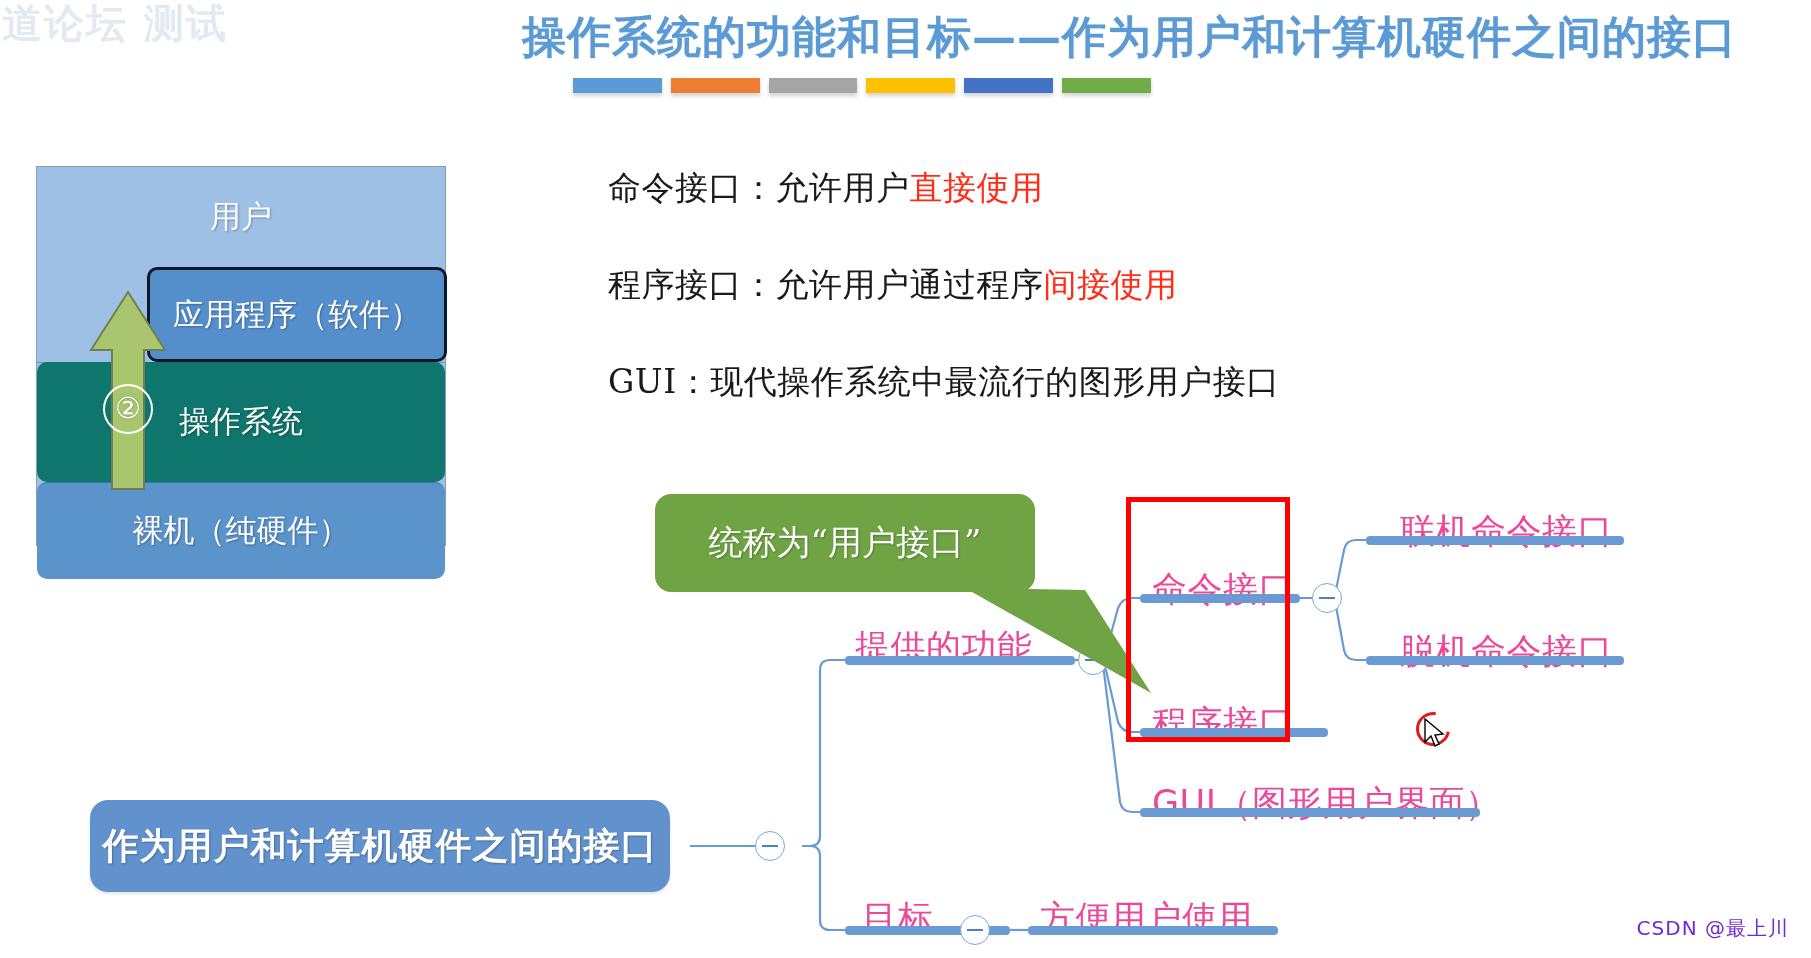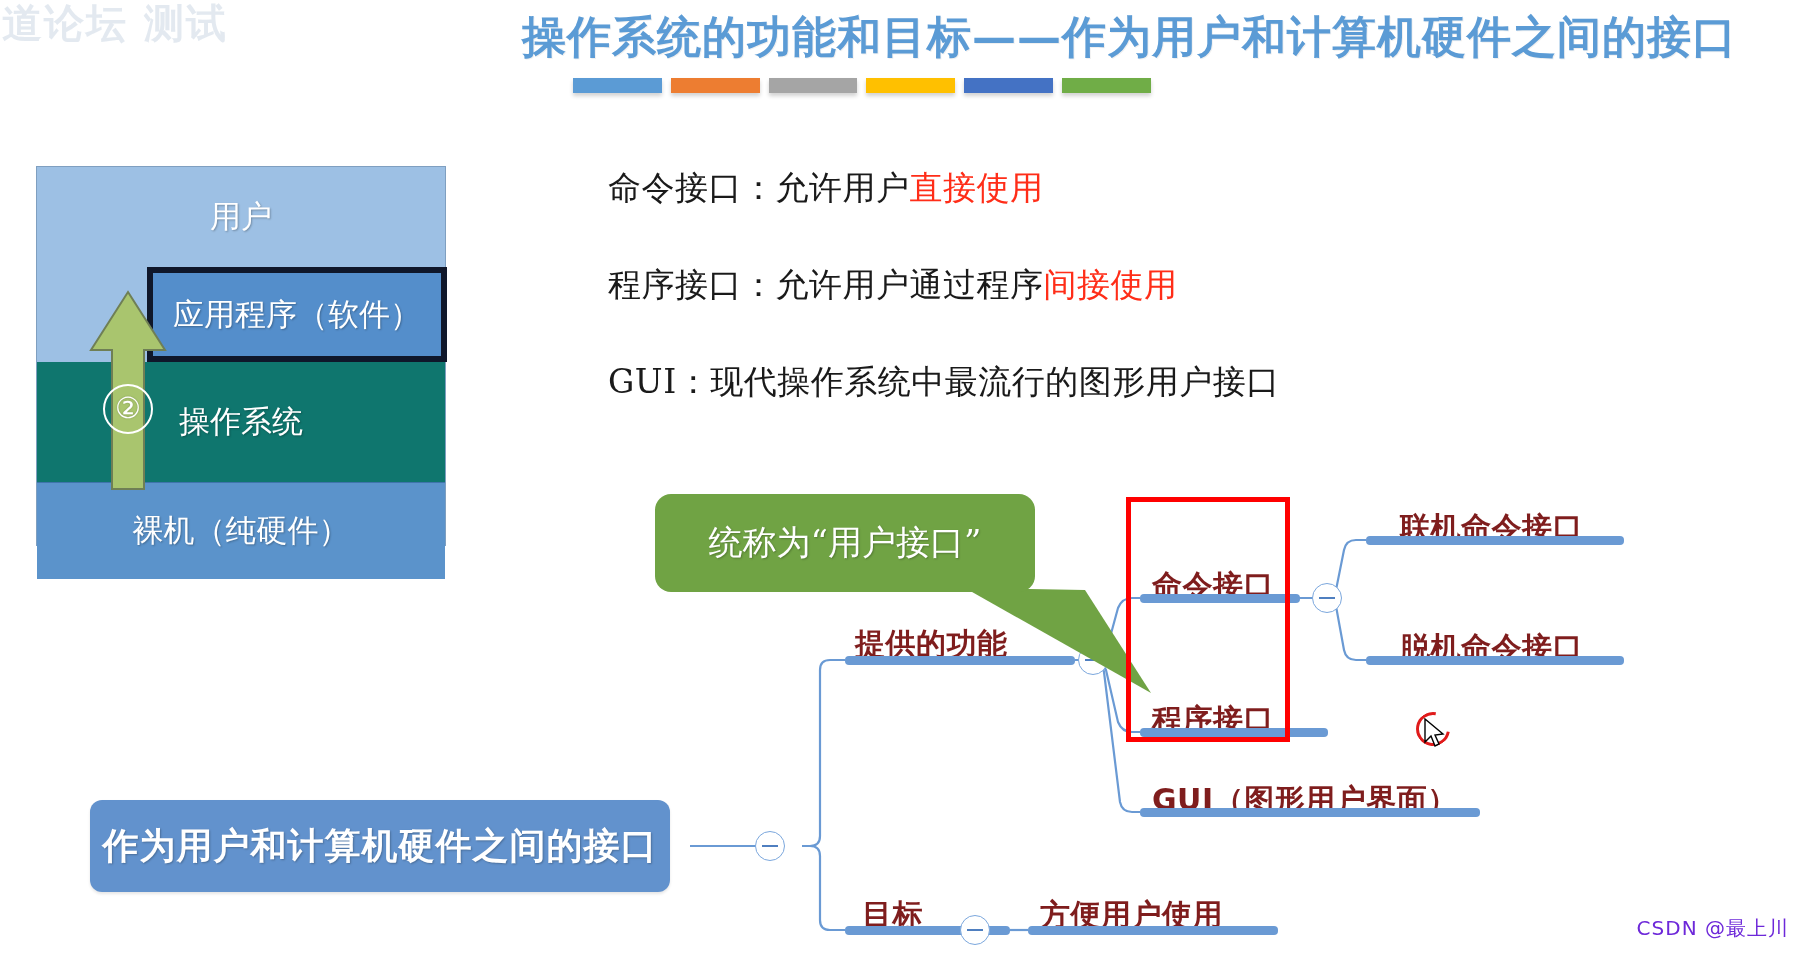--- a/index.html
+++ b/index.html
@@ -44,25 +44,25 @@
   
   #stack{
     position:absolute;left:36px;top:166px;width:410px;height:380px;
     border:1px solid #7f9fc0;box-sizing:border-box;background:#9dc0e4;
   }
   .layer{
     position:absolute;left:0;width:100%;box-sizing:border-box;
     color:#ffffff;font-size:31px;text-align:left;
     font-family:"DejaVu Serif", serif;
     text-shadow:1px 1px 2px rgba(0,0,0,.28);
-    display:flex;align-items:center;justify-content:center;
+    display:flex;align-items:center;justify-content:center;border-radius:10px;
   }
   #layer-user   {top:0;height:100px;background:#9dc0e4;}
   #layer-app    {top:100px;left:110px;width:300px;height:95px;background:#548ecb;
-                 border:6px solid #0f172a;}
+                 border:3px solid #0f172a;}
   #layer-os     {top:195px;height:120px;background:#0f766e;}
   #layer-hw     {top:315px;height:97px;background:#5b93cb;border-top:1px solid #3f74ab;}
   #stack-divider{position:absolute;left:0;top:195px;width:100%;height:1px;background:#6f93bb;}
 
   #arrow2{
     position:absolute;left:50px;top:121px;width:82px;height:205px;
   }
   #arrow2 .num{
     position:absolute;left:50%;top:96px;transform:translateX(-50%);
     width:46px;height:46px;border-radius:50%;border:2px solid #ffffff;
@@ -76,33 +76,33 @@
     font-family:"DejaVu Serif", serif;
     font-size:33px;color:#1a1a1a;white-space:nowrap;margin-bottom:52px;
     letter-spacing:.5px;
   }
   .bullet .hl{color:#ff2d18;margin-top:38px;}
 
   
   #mindmap{position:absolute;left:0;top:530px;width:1811px;height:428px;}
   .mm-label{
     position:absolute;font-family:"DejaVu Sans", sans-serif;
-    font-weight:700;font-size:30px;color:#7f1d1d;white-space:nowrap;
+    font-weight:400;font-size:35px;color:#ec4899;white-space:nowrap;
     letter-spacing:.5px;
   }
   .mm-bar{position:absolute;height:9px;background:#6a9ad4;border-radius:4px;}
   .mm-btn{
     position:absolute;width:30px;height:30px;border-radius:50%;
     border:1.6px solid #7ba7dd;background:#ffffff;box-sizing:border-box;
   }
   .mm-btn:after{content:"";position:absolute;left:6px;top:13px;width:16px;height:2.4px;background:#4f7fc0;}
 
   #root-node{
     position:absolute;left:90px;top:270px;width:580px;height:92px;
-    background:#6292cd;border-radius:12px;
+    background:#6292cd;border-radius:18px;
     display:flex;align-items:center;justify-content:center;
     color:#ffffff;font-family:"DejaVu Sans", sans-serif;
     font-weight:700;font-size:36px;letter-spacing:1px;
     text-shadow:1px 1px 2px rgba(0,0,0,.25);
     box-shadow:0 2px 3px rgba(0,0,0,.10);
   }
 
   #callout{
     position:absolute;left:655px;top:-36px;width:380px;height:98px;
     background:#70A344;border-radius:16px;

